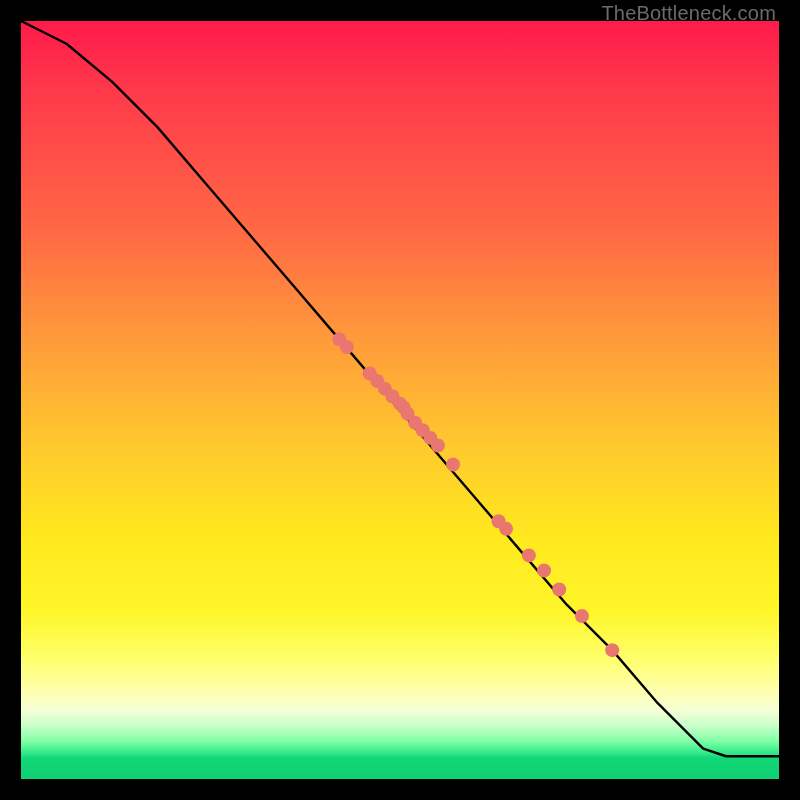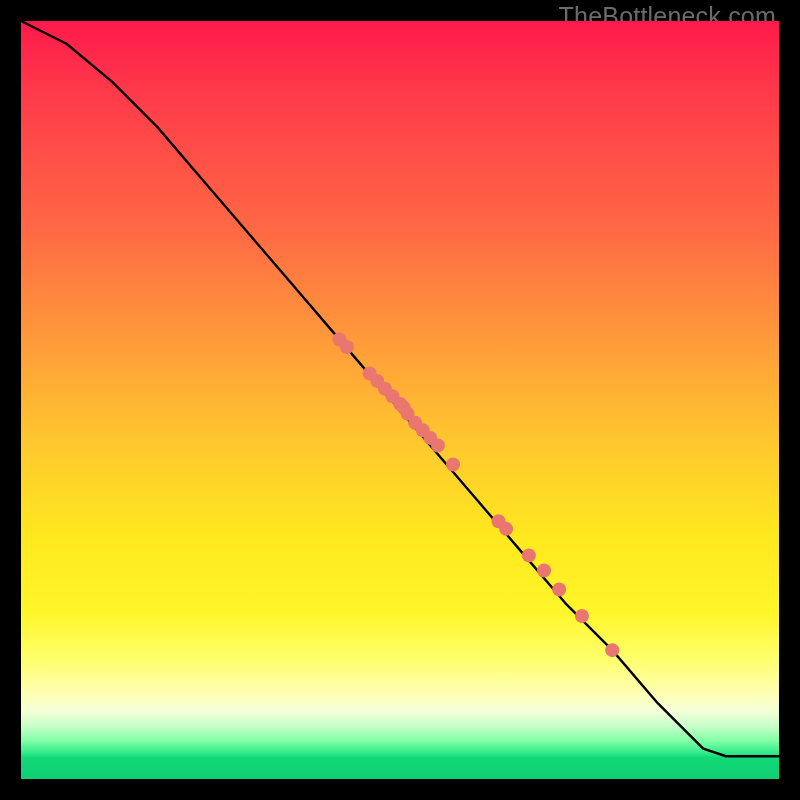--- a/index.html
+++ b/index.html
@@ -41,21 +41,21 @@
       #30e989 96.6%,
       #12d877 97.2%,
       #0fcf72 100%
     );
   }
   .watermark {
     position: absolute;
     top: 2px;
     right: 24px;
     color: #6b6b6b;
-    font-size: 25px;
+    font-size: 20px;
     font-weight: 500;
     letter-spacing: 0.2px;
     user-select: none;
   }
   svg.curve {
     position: absolute;
     left: 0;
     top: 0;
     width: 758px;
     height: 758px;

